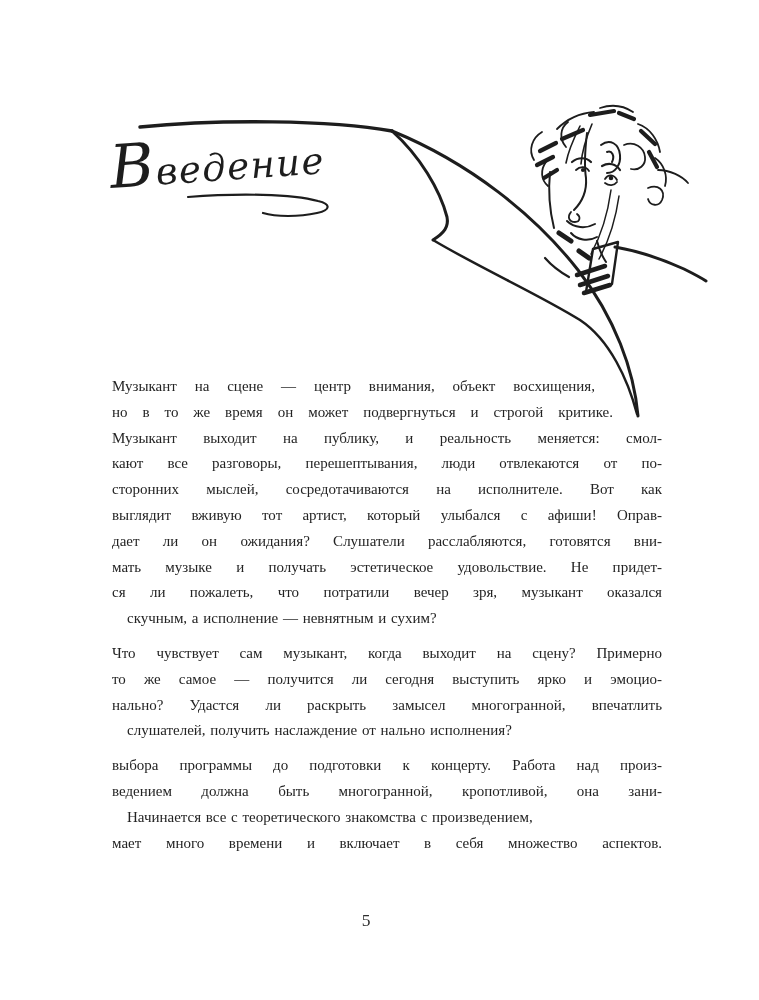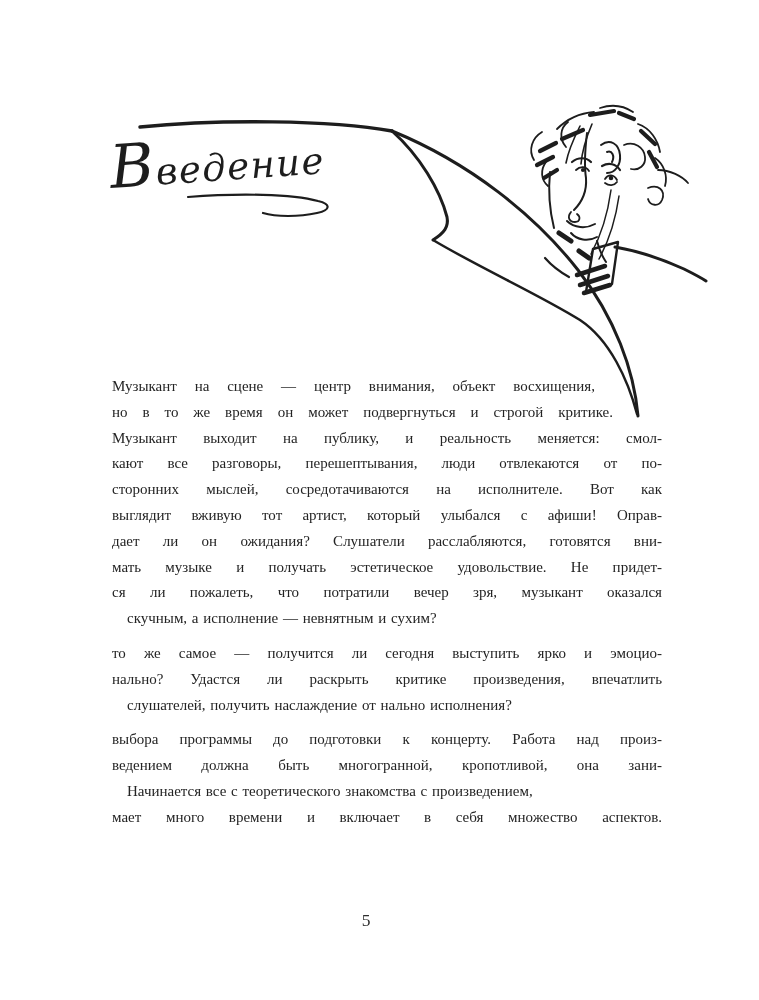--- a/index.html
+++ b/index.html
@@ -128,22 +128,23 @@
         <div class="pline">Музыкант выходит на публику, и реальность меняется: смол-</div>
         <div class="pline">кают все разговоры, перешептывания, люди отвлекаются от по-</div>
         <div class="pline">сторонних мыслей, сосредотачиваются на исполнителе. Вот как</div>
         <div class="pline">выглядит вживую тот артист, который улыбался с афиши! Оправ-</div>
         <div class="pline">дает ли он ожидания? Слушатели расслабляются, готовятся вни-</div>
         <div class="pline">мать музыке и получать эстетическое удовольствие. Не придет-</div>
         <div class="pline">ся ли пожалеть, что потратили вечер зря, музыкант оказался</div>
         <div class="pline last">скучным, а исполнение — невнятным и сухим?</div>
       </div>
       <div class="para">
+        <div class="pline">Что чувствует сам музыкант, когда выходит на сцену? Примерно</div>
         <div class="pline">то же самое — получится ли сегодня выступить ярко и эмоцио-</div>
-        <div class="pline">нально? Удастся ли раскрыть критике произведения, впечатлить</div>
+        <div class="pline">нально? Удастся ли раскрыть замысел многогранной, впечатлить</div>
         <div class="pline last">слушателей, получить наслаждение от нально исполнения?</div>
       </div>
       <div class="para">
         <div class="pline">выбора программы до подготовки к концерту. Работа над произ-</div>
         <div class="pline">ведением должна быть многогранной, кропотливой, она зани-</div>
         <div class="pline last">Начинается все с теоретического знакомства с произведением,</div>
         <div class="pline">мает много времени и включает в себя множество аспектов.</div>
       </div>
     </div>
 

